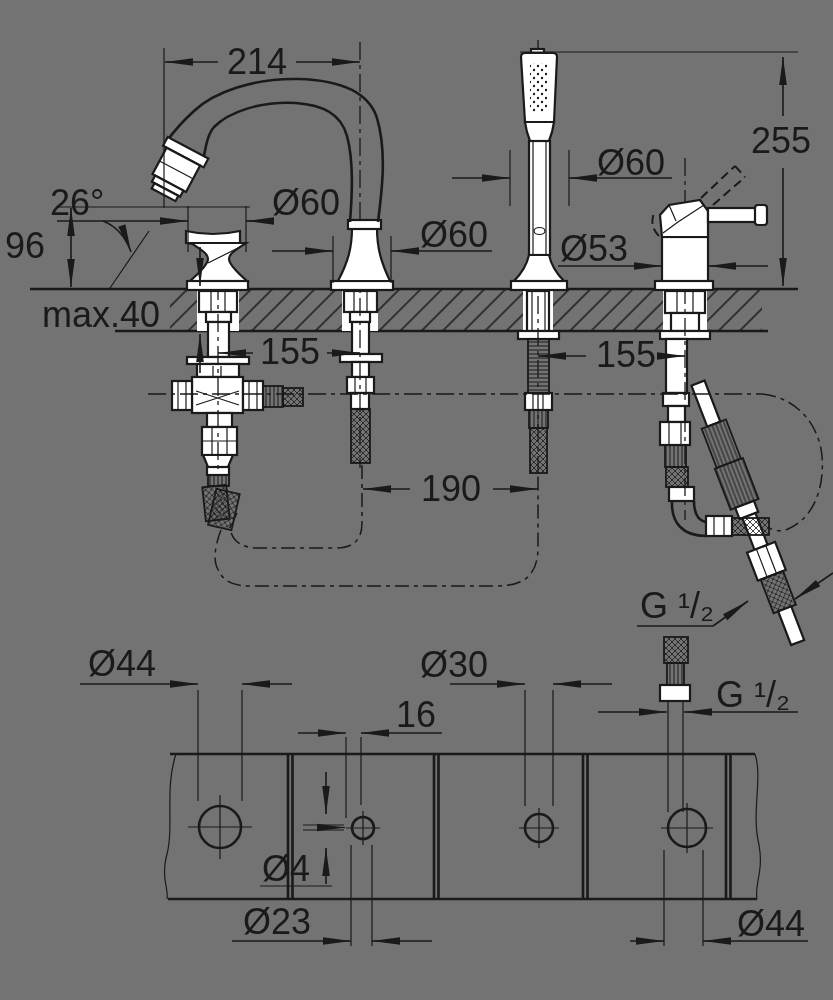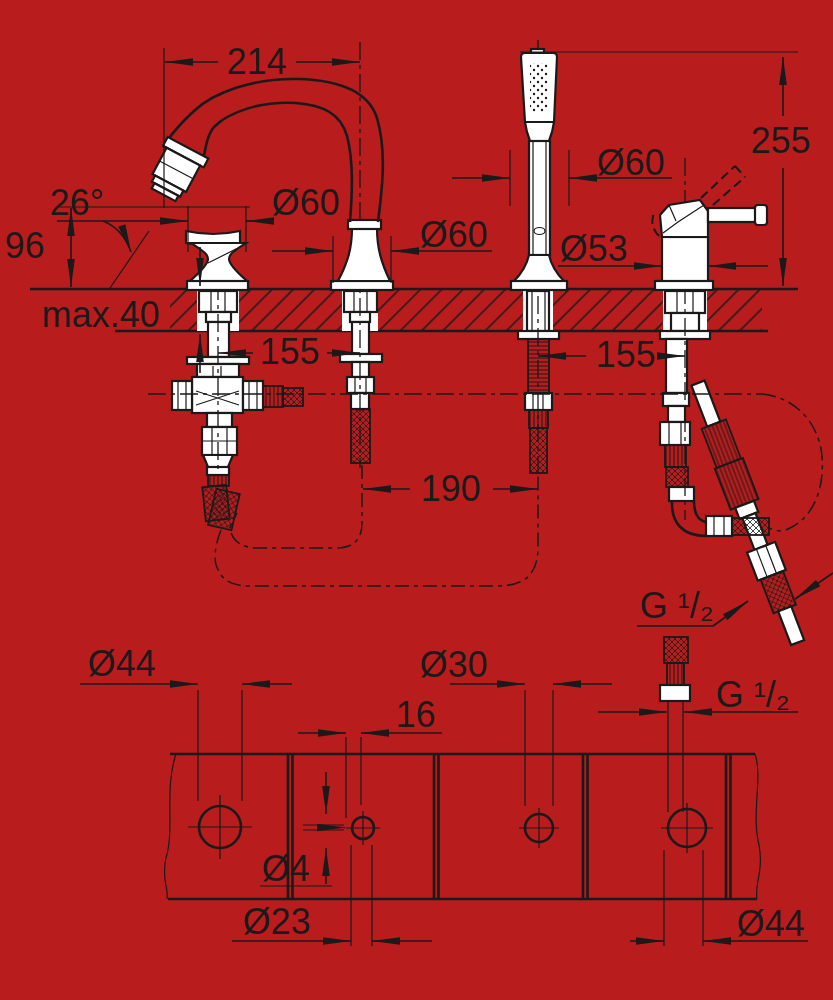--- a/index.html
+++ b/index.html
@@ -1,16 +1,16 @@
 <!DOCTYPE html>
 <html><head>
 <meta charset="utf-8">
 <style>
   html,body { margin:0; padding:0; background:#ffffff; }
-  .canvas { position:relative; width:833px; height:1000px; background:#b91c1c; overflow:hidden; }
+  .canvas { position:relative; width:833px; height:1000px; background:#737373; overflow:hidden; }
   svg { display:block; }
   text { fill:#1a1a1a; stroke:none;
          font-family:"Liberation Sans","DejaVu Sans",sans-serif;
          font-size:36px; }
   .o   { fill:#ffffff; stroke:#1a1a1a; stroke-width:2.2; }
   .oo  { fill:none;    stroke:#1a1a1a; stroke-width:2.6; }
   .thin{ fill:none;    stroke:#1a1a1a; stroke-width:1.2; }
   .dim { fill:none;    stroke:#1a1a1a; stroke-width:1.6; }
   .cl  { fill:none;    stroke:#1a1a1a; stroke-width:1.3; stroke-dasharray:18 5 4 5; }
   .lp  { fill:none;    stroke:#1a1a1a; stroke-width:1.5; stroke-dasharray:14 5 4 5; }

